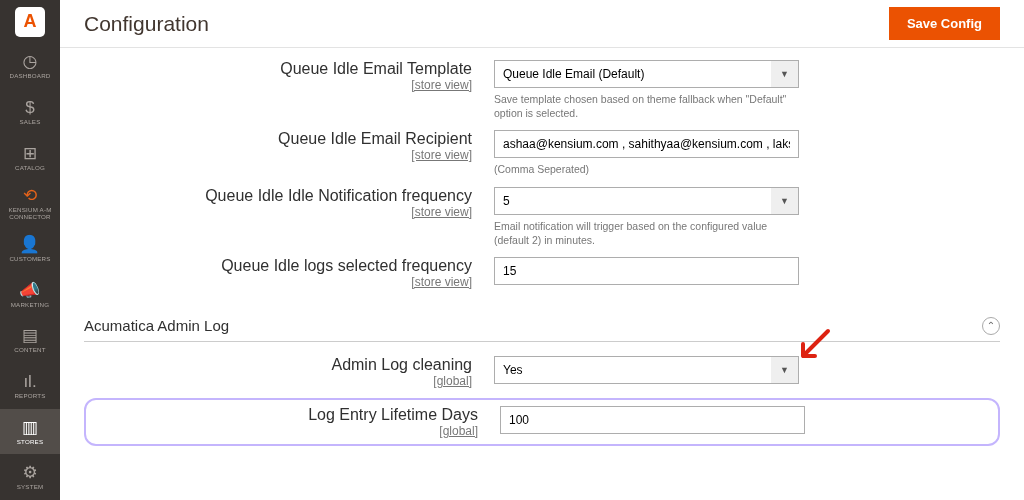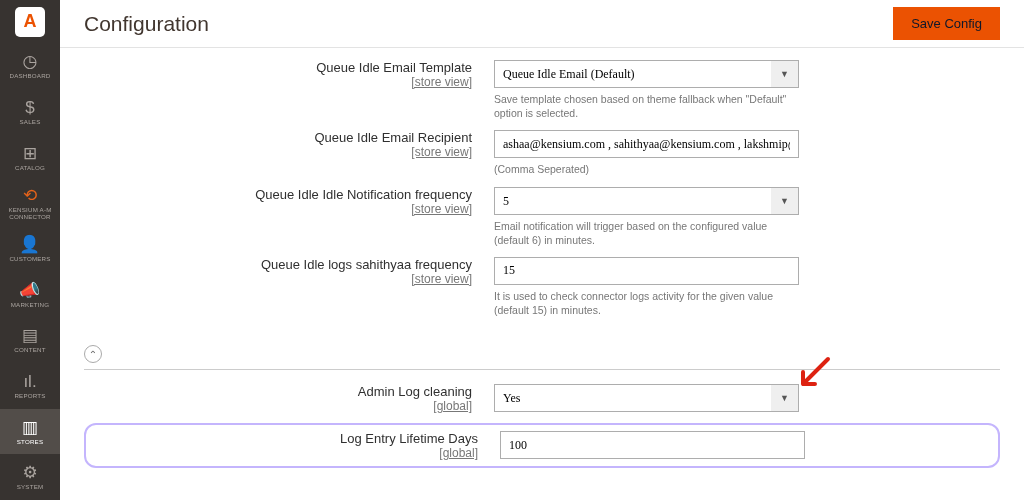--- a/index.html
+++ b/index.html
@@ -9,28 +9,28 @@
 .logo-box { width:60px; height:44px; background:#373330; display:flex; align-items:center; justify-content:center; }
 .logo-inner { width:30px; height:30px; background:#fff; border-radius:5px; display:flex; align-items:center; justify-content:center; color:#eb5202; font-weight:700; font-size:18px; }
 .menu-item { height:46px; display:flex; flex-direction:column; align-items:center; justify-content:center; color:#aaa49f; cursor:pointer; }
 .menu-item.active { background:#524d49; color:#fff; }
 .menu-item.conn .mico { color:#e5631a; }
 .mico { font-size:17px; line-height:1; }
 .mlbl { font-size:6.2px; text-transform:uppercase; margin-top:2px; text-align:center; letter-spacing:.2px; }
 .main { flex:1; display:flex; flex-direction:column; background:#fff; }
 .topbar { height:48px; display:flex; align-items:center; justify-content:space-between; padding:8px 24px; border-bottom:1px solid #e3e3e3;gap:41px; }
 .title { font-size:21px; color:#41362f; font-weight:400; }
-.btn-save { background:#eb5202; color:#0f172a; border:none; padding:9px 18px; font-size:13px; font-weight:400; cursor:pointer; }
+.btn-save { background:#eb5202; color:#ffffff; border:none; padding:9px 18px; font-size:13px; font-weight:700; cursor:pointer; }
 .content { flex:1; overflow:auto; padding:12px 24px; }
 .row { display:flex; margin-bottom:10px; }
 .lbl { width:410px; text-align:right; padding-right:22px; }
-.lbl .lt { font-size:13px; color:#303030; }
+.lbl .lt { font-size:16px; color:#303030; }
 .lbl .sc { font-size:12px; color:#777;text-decoration:underline; }
 .ctl { width:305px; position:relative; }
-.ctl input, .ctl select { width:100%; height:28px; border:1px solid #adadad; padding:2px 8px; font-size:12px; background:#fff; font-family:Liberation Serif, serif; }
+.ctl input, .ctl select { width:100%; height:28px; border:1px solid #adadad; padding:2px 8px; font-size:12px; background:#fff; font-family:Liberation Sans, sans-serif; }
 .ctl select { appearance:none; }
 .sel-wrap { position:relative; }
 .sel-caret { position:absolute; right:0; top:0; width:28px; height:28px; border:1px solid #adadad; border-left:none; background:#efefef; display:flex; align-items:center; justify-content:center; font-size:9px; color:#555; pointer-events:none; }
 .hlp { font-size:10.5px; color:#777; margin-top:4px; line-height:1.35; }
 .section-hdr { display:flex; align-items:center; justify-content:space-between; border-bottom:1px solid #ccc; padding:10px 0 6px; margin:18px 0 14px; }
 .section-hdr .st { font-size:15px; color:#303030; }
 .coll { width:18px; height:18px; border:1px solid #aaa; border-radius:50%; display:flex; align-items:center; justify-content:center; font-size:10px; color:#666; }
 .hlbox { border:2px solid #c4b5fd; padding:6px 4px; border-radius:12px; }
 .arrow { position:relative; }
 .arrow-svg { position:absolute; right:-34px; top:-30px; }
@@ -121,36 +121,36 @@
       <div class="row">
         <div class="lbl">
             <div class="lt">Queue Idle Idle Notification frequency</div>
             <div class="sc">[store view]</div>
           </div>
         <div class="ctl">
           <div class="sel-wrap">
             <select><option>5</option></select>
             <div class="sel-caret">▼</div>
           </div>
-          <div class="hlp">Email notification will trigger based on the configured value (default 6) in minutes.</div>
+          <div class="hlp">Email notification will trigger based on the configured value (default 2) in minutes.</div>
         </div>
       </div>
 
       <div class="row">
         <div class="lbl">
-            <div class="lt">Queue Idle logs sahithyaa frequency</div>
+            <div class="lt">Queue Idle logs selected frequency</div>
             <div class="sc">[store view]</div>
           </div>
         <div class="ctl">
           <input type="text" value="15" style="">
-          <div class="hlp">It is used to check connector logs activity for the given value (default 15) in minutes.</div>
         </div>
       </div>
 
       <div class="section-hdr">
+        <span class="st">Acumatica Admin Log</span>
         <span class="coll">⌃</span>
       </div>
 
       <div class="row arrow">
         <div class="lbl">
             <div class="lt">Admin Log cleaning</div>
             <div class="sc">[global]</div>
           </div>
         <div class="ctl">
           <div class="sel-wrap">

